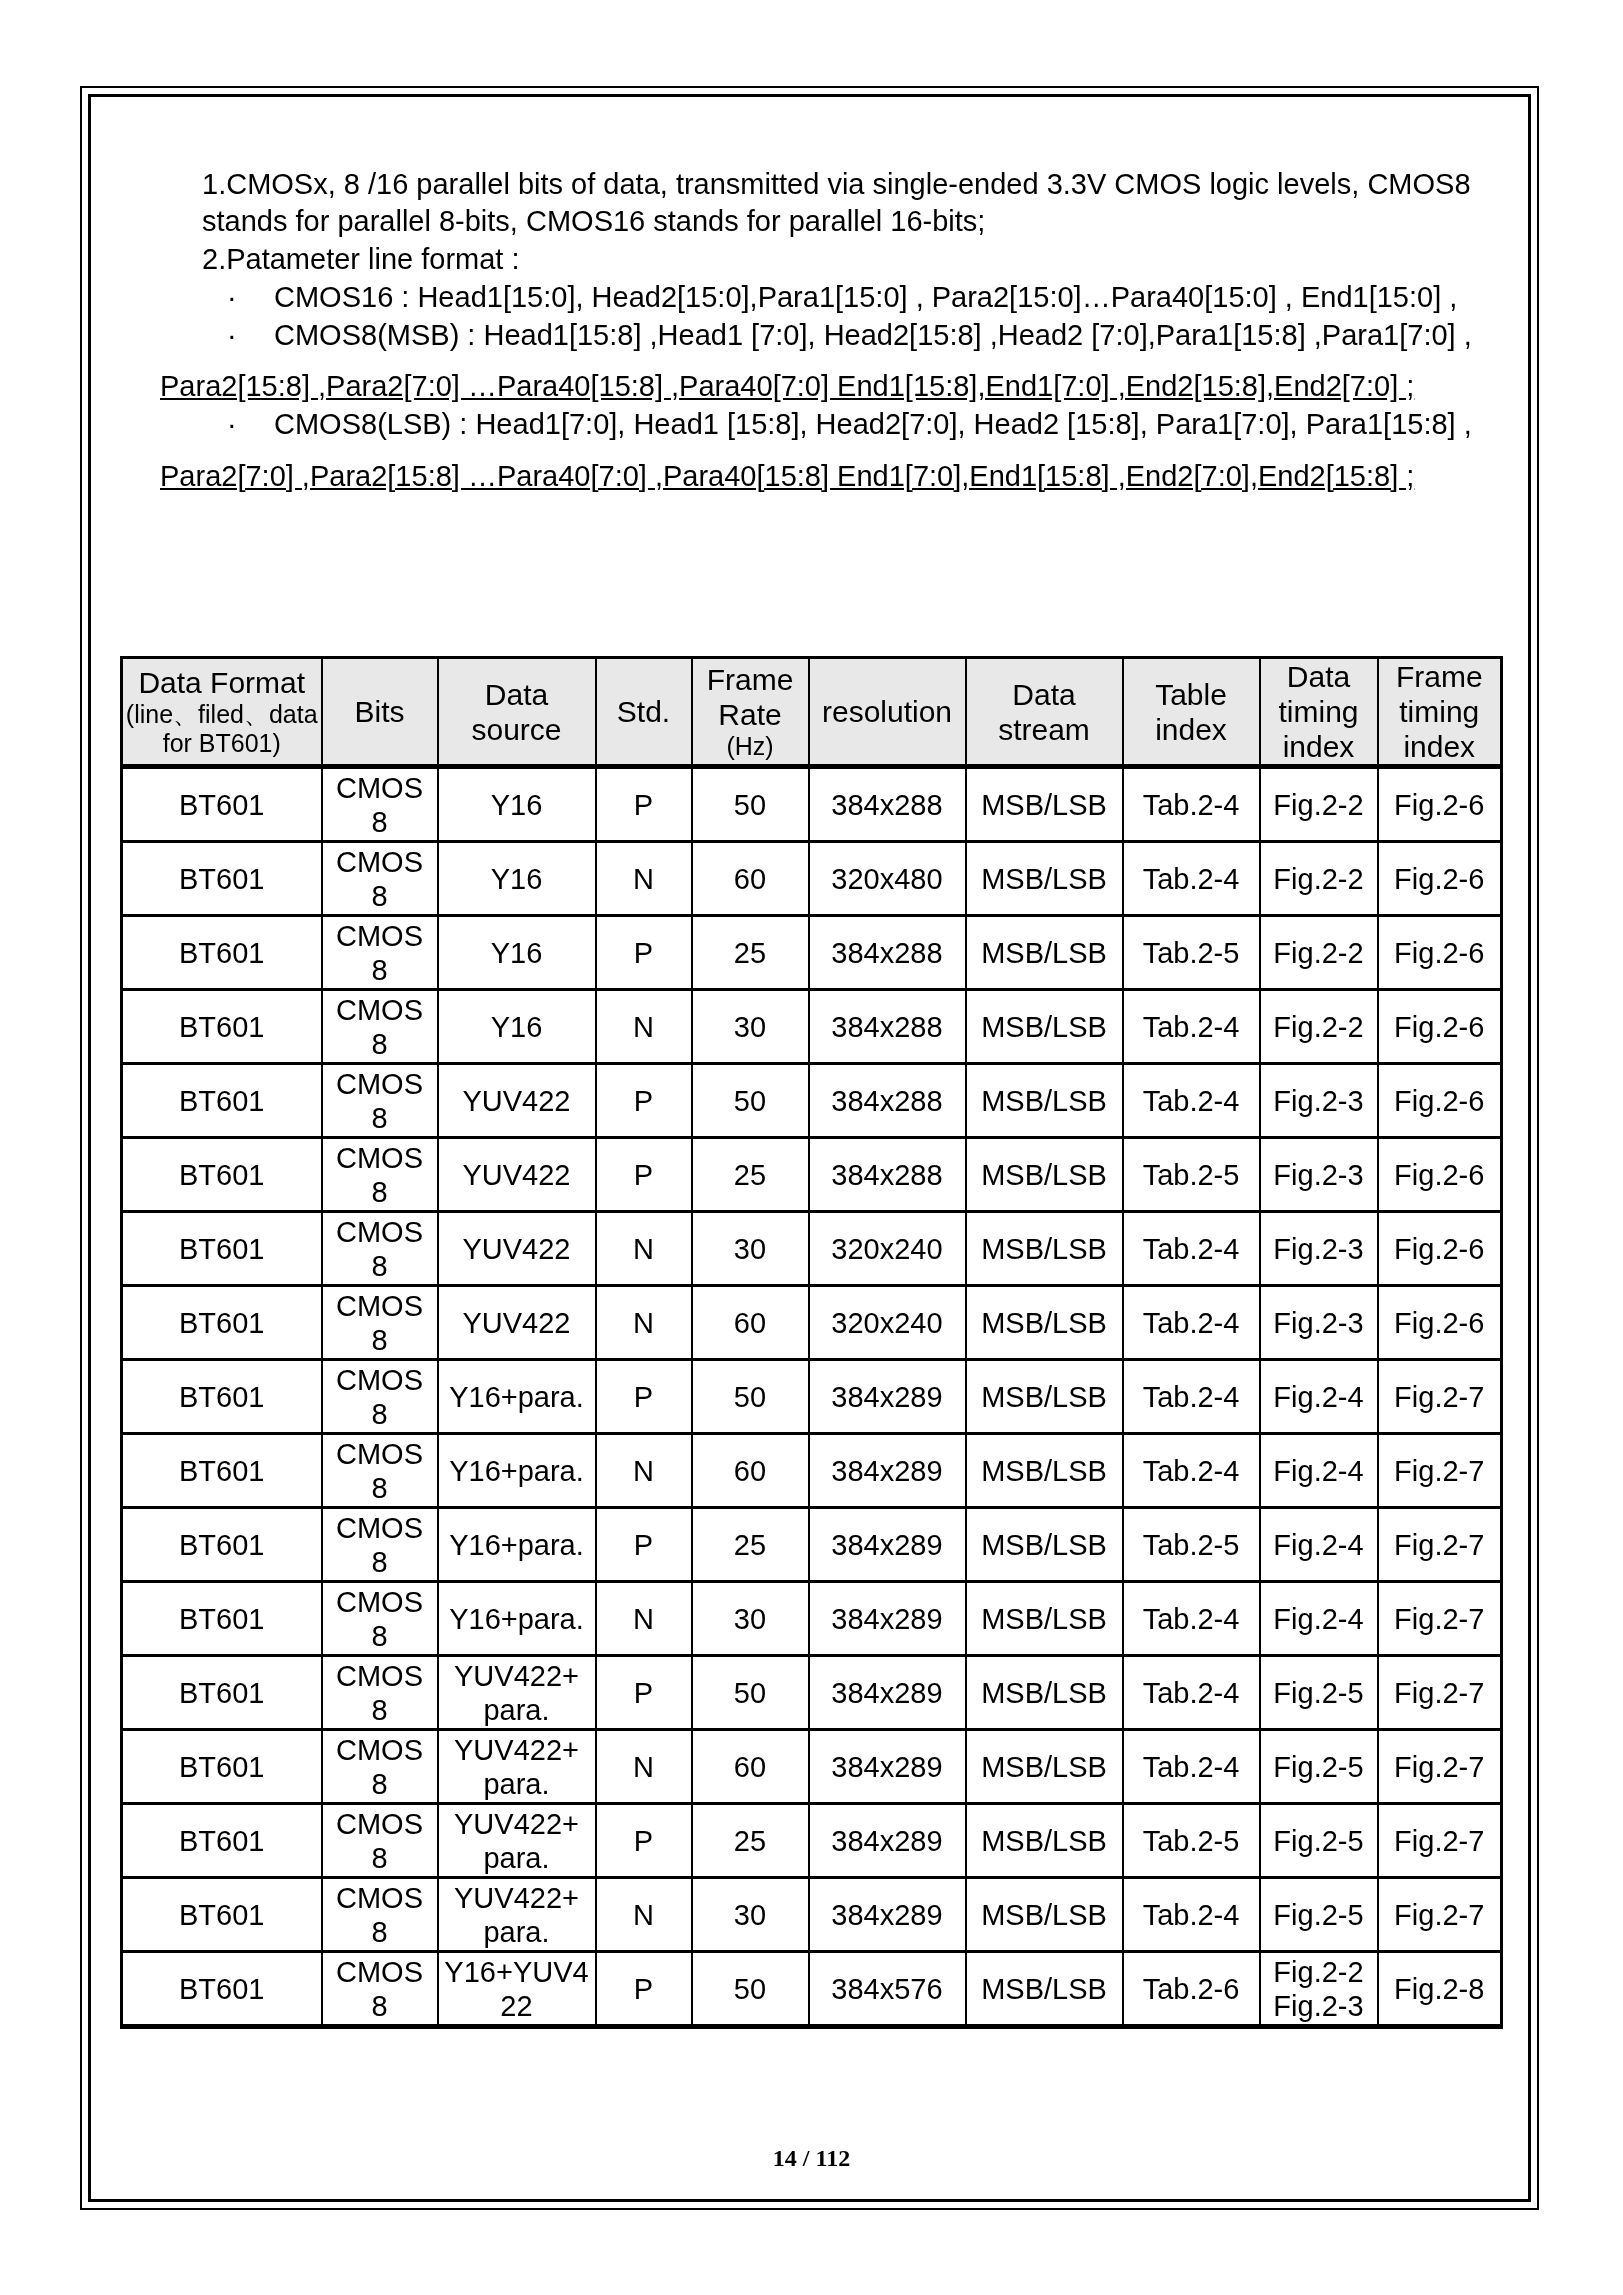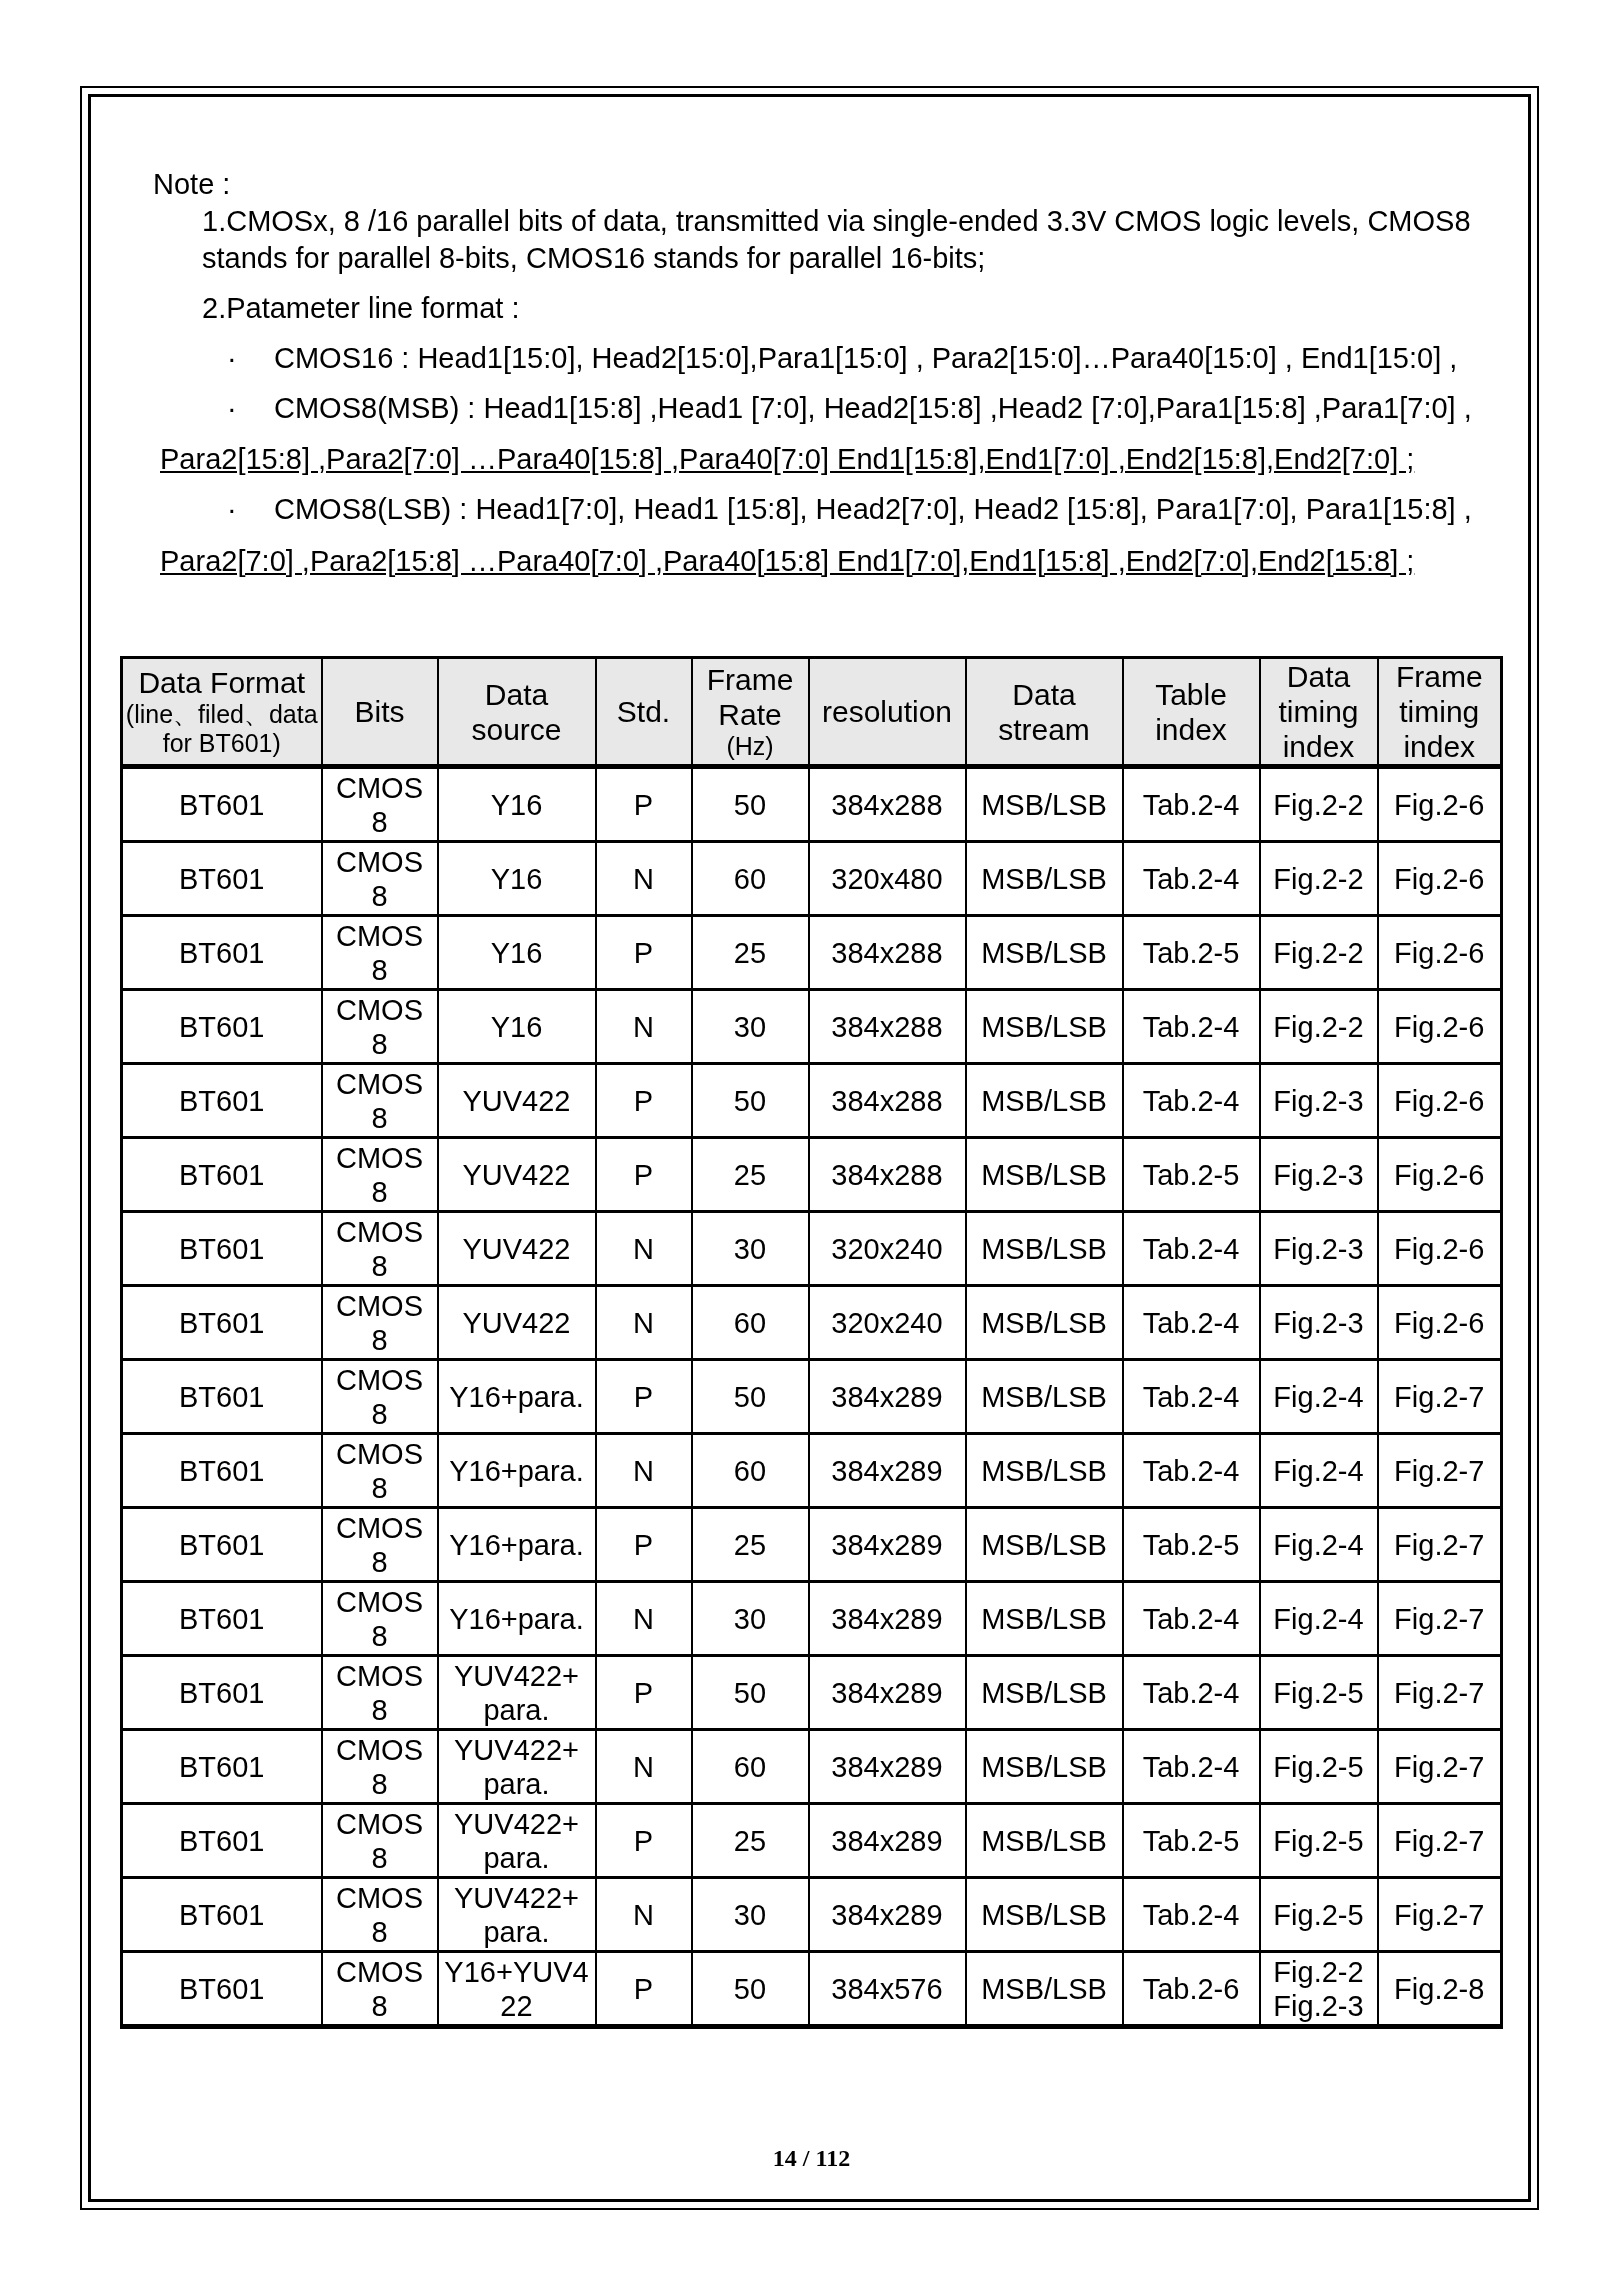--- a/index.html
+++ b/index.html
@@ -36,21 +36,21 @@
   }
   .note-heading { margin-left: 73px; white-space: nowrap; }
   .note-line { white-space: nowrap; }
   .note-line.item      { margin-left: 122px; }
   .note-line.item-cont { margin-left: 80px; margin-top: 14.4px; text-decoration: underline; }
   .note-line.bullet {
     position: relative;
     padding-left: 194px;
   }
   .note-line.bullet-cont { margin-left: 194px; margin-top: 14.4px; }
-  .note-line.gap { margin-top: 13px; }
+  .note-line.gap { margin-top: 1px; }
   .bullet-marker {
     position: absolute;
     left: 147px; top: 0;
   }
 
   
   .table-section {
     position: absolute;
     left: 120px; top: 656px;
     width: 1381px;
@@ -125,21 +125,20 @@
 </head>
 <body>
 
 <div class="page">
 
   <div class="border-outer">
     <div class="border-inner"></div>
   </div>
 
   <div class="note">
-    <div class="note-heading">Note :</div>
     <div>
         <div class="note-line item">1.CMOSx, 8 /16 parallel bits of data, transmitted via single-ended 3.3V CMOS logic levels, CMOS8</div>
         <div class="note-line item">stands for parallel 8-bits, CMOS16 stands for parallel 16-bits;</div>
         <div class="note-line item gap">2.Patameter line format :</div>
         <div class="note-line bullet gap"><span class="bullet-marker">·</span>CMOS16 : Head1[15:0], Head2[15:0],Para1[15:0] , Para2[15:0]…Para40[15:0] , End1[15:0] ,</div>
         <div class="note-line bullet gap"><span class="bullet-marker">·</span>CMOS8(MSB) : Head1[15:8] ,Head1 [7:0], Head2[15:8] ,Head2 [7:0],Para1[15:8] ,Para1[7:0] ,</div>
         <div class="note-line item-cont">Para2[15:8] ,Para2[7:0] …Para40[15:8] ,Para40[7:0] End1[15:8],End1[7:0] ,End2[15:8],End2[7:0] ;</div>
         <div class="note-line bullet gap"><span class="bullet-marker">·</span>CMOS8(LSB) : Head1[7:0], Head1 [15:8], Head2[7:0], Head2 [15:8], Para1[7:0], Para1[15:8] ,</div>
         <div class="note-line item-cont">Para2[7:0] ,Para2[15:8] …Para40[7:0] ,Para40[15:8] End1[7:0],End1[15:8] ,End2[7:0],End2[15:8] ;</div>
       </div>

